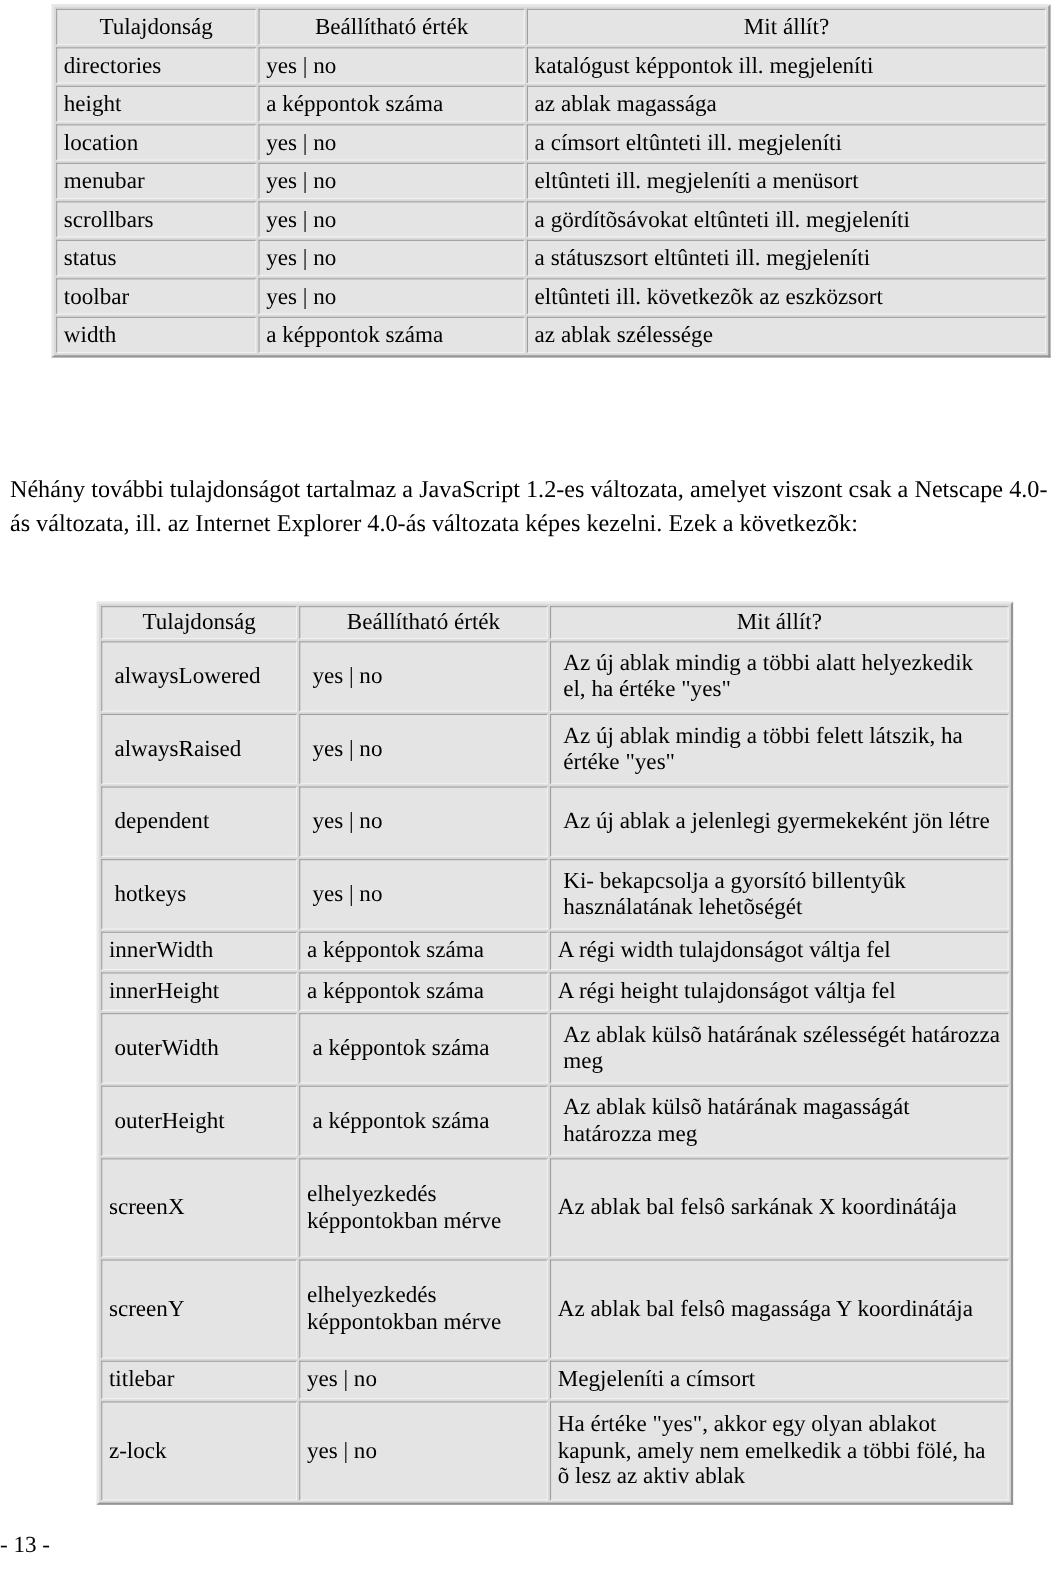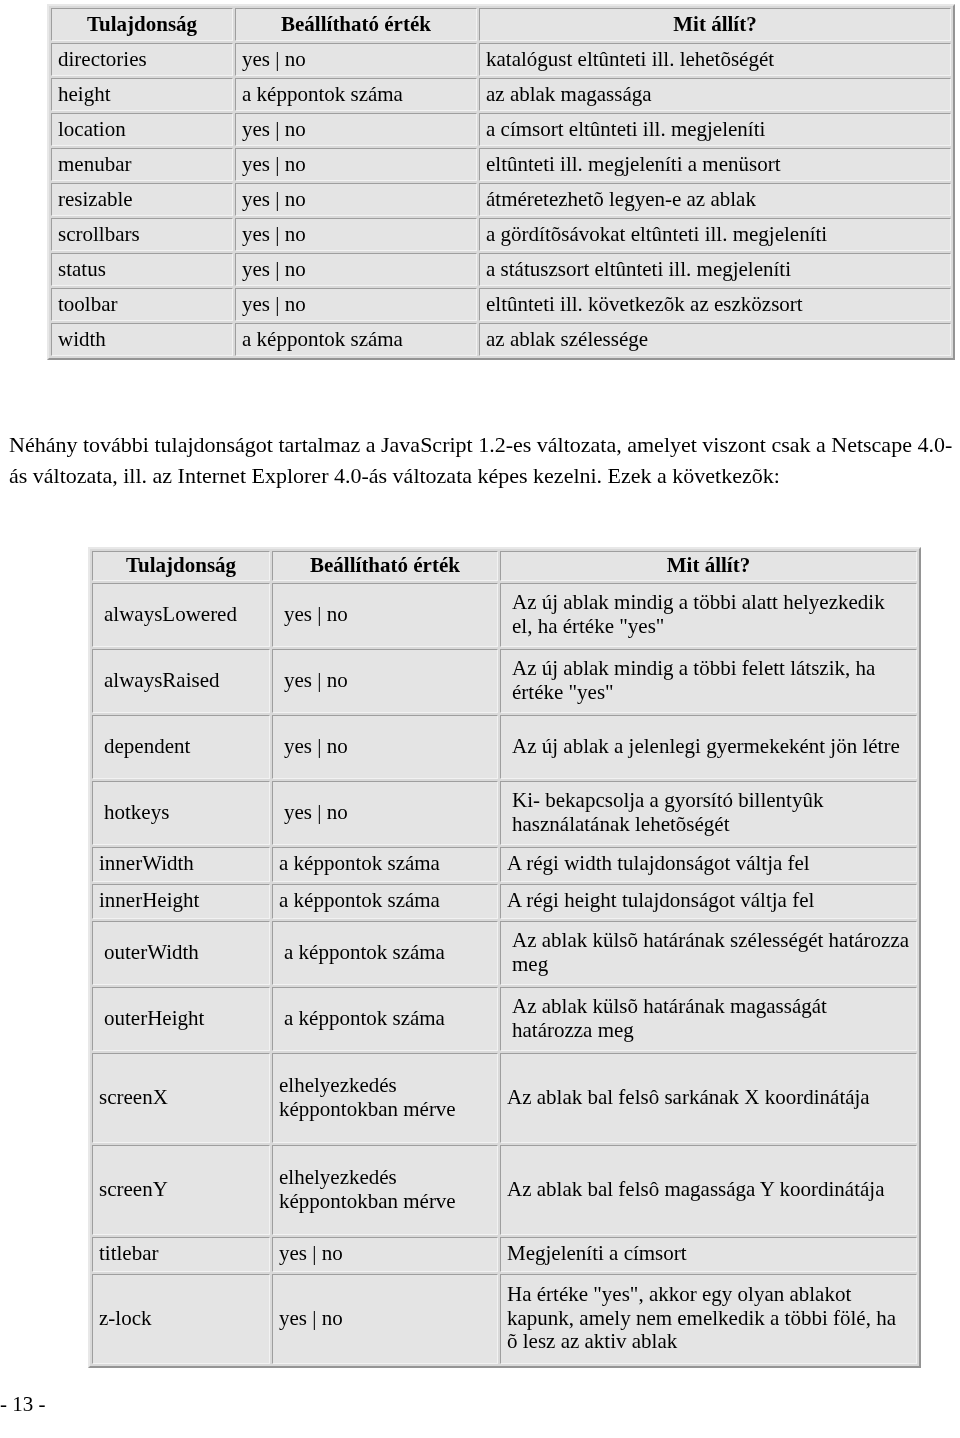--- a/index.html
+++ b/index.html
@@ -31,21 +31,21 @@
     border: 1px inset #f2f2f2;
     padding: 1px 6px;
     font-weight: normal;
     text-align: left;
     vertical-align: middle;
     font-size: 21px;
     line-height: 1.12;
     color: #000;
   }
   table.doc-table th {
-    font-weight: bold;
+    font-weight: normal;
     text-align: center;
   }
 
   
   #table-one-wrap {
     position: absolute;
     left: 47px;
     top: 4px;
     width: 908px;
   }
@@ -99,41 +99,36 @@
       <tr>
         <th class="c1">Tulajdonság</th>
         <th class="c2">Beállítható érték</th>
         <th class="c3">Mit állít?</th>
       </tr>
     </thead>
     <tbody id="table-one-body">
         <tr>
           <td class="c1">directories</td>
           <td class="c2">yes | no</td>
-          <td class="c3">katalógust eltûnteti ill. lehetõségét</td>
+          <td class="c3">katalógust képpontok ill. megjeleníti</td>
         </tr>
         <tr>
           <td class="c1">height</td>
           <td class="c2">a képpontok száma</td>
           <td class="c3">az ablak magassága</td>
         </tr>
         <tr>
           <td class="c1">location</td>
           <td class="c2">yes | no</td>
           <td class="c3">a címsort eltûnteti ill. megjeleníti</td>
         </tr>
         <tr>
           <td class="c1">menubar</td>
           <td class="c2">yes | no</td>
           <td class="c3">eltûnteti ill. megjeleníti a menüsort</td>
-        </tr>
-        <tr>
-          <td class="c1">resizable</td>
-          <td class="c2">yes | no</td>
-          <td class="c3">átméretezhetõ legyen-e az ablak</td>
         </tr>
         <tr>
           <td class="c1">scrollbars</td>
           <td class="c2">yes | no</td>
           <td class="c3">a gördítõsávokat eltûnteti ill. megjeleníti</td>
         </tr>
         <tr>
           <td class="c1">status</td>
           <td class="c2">yes | no</td>
           <td class="c3">a státuszsort eltûnteti ill. megjeleníti</td>

